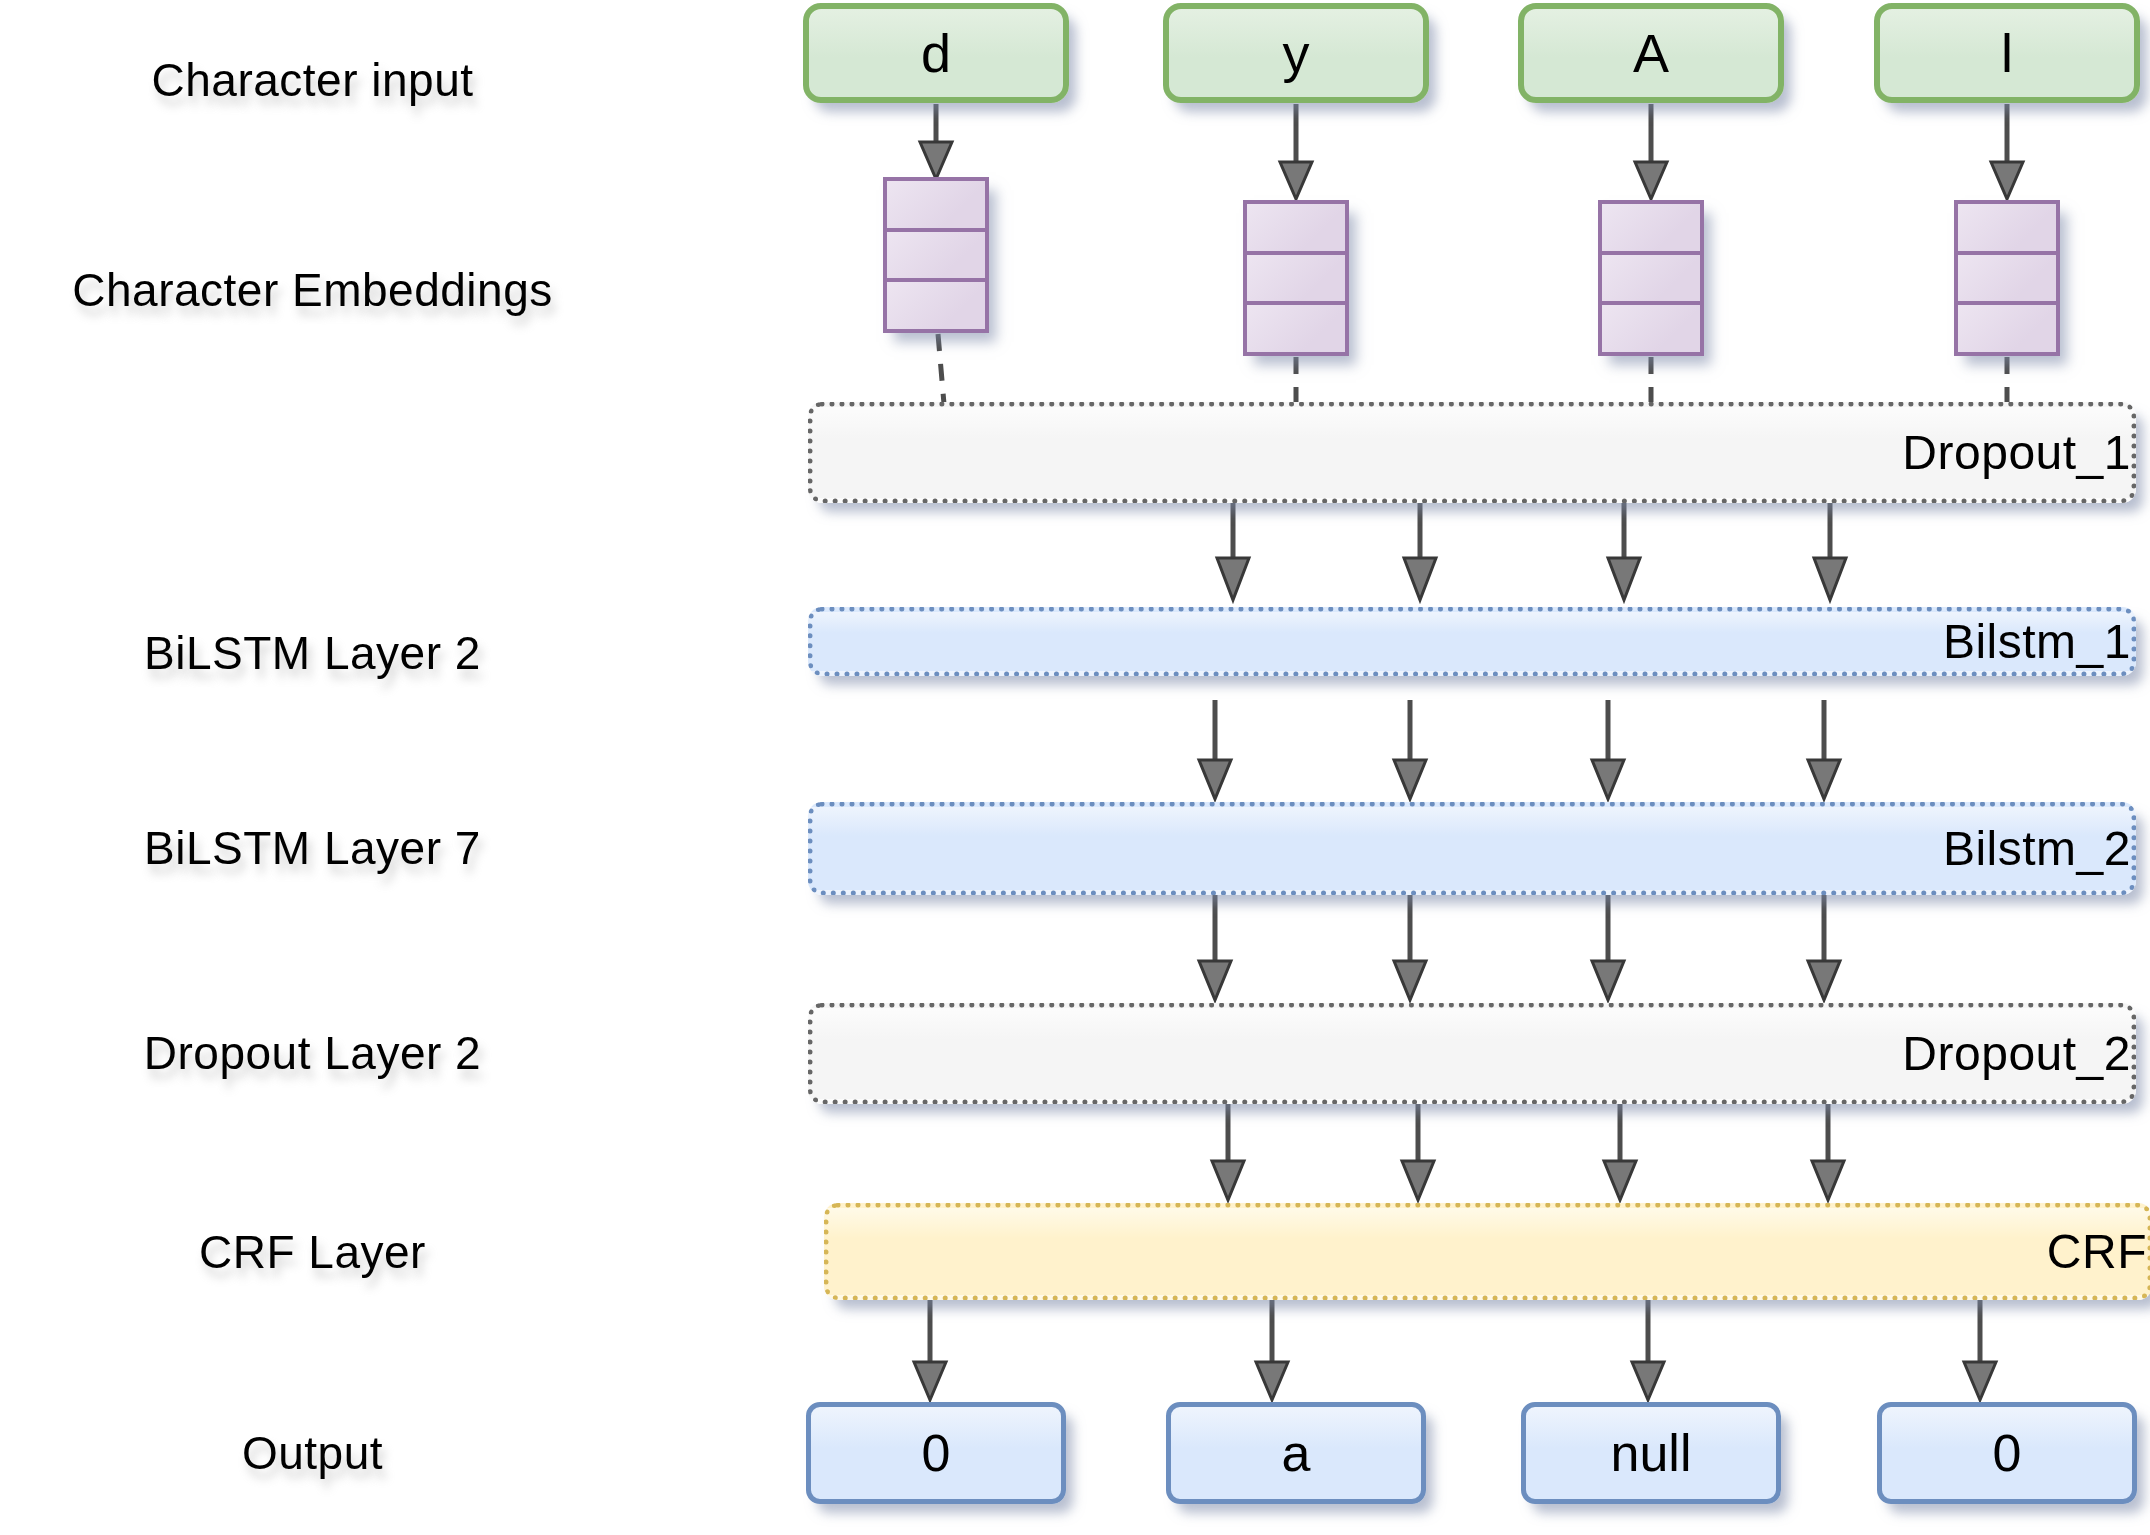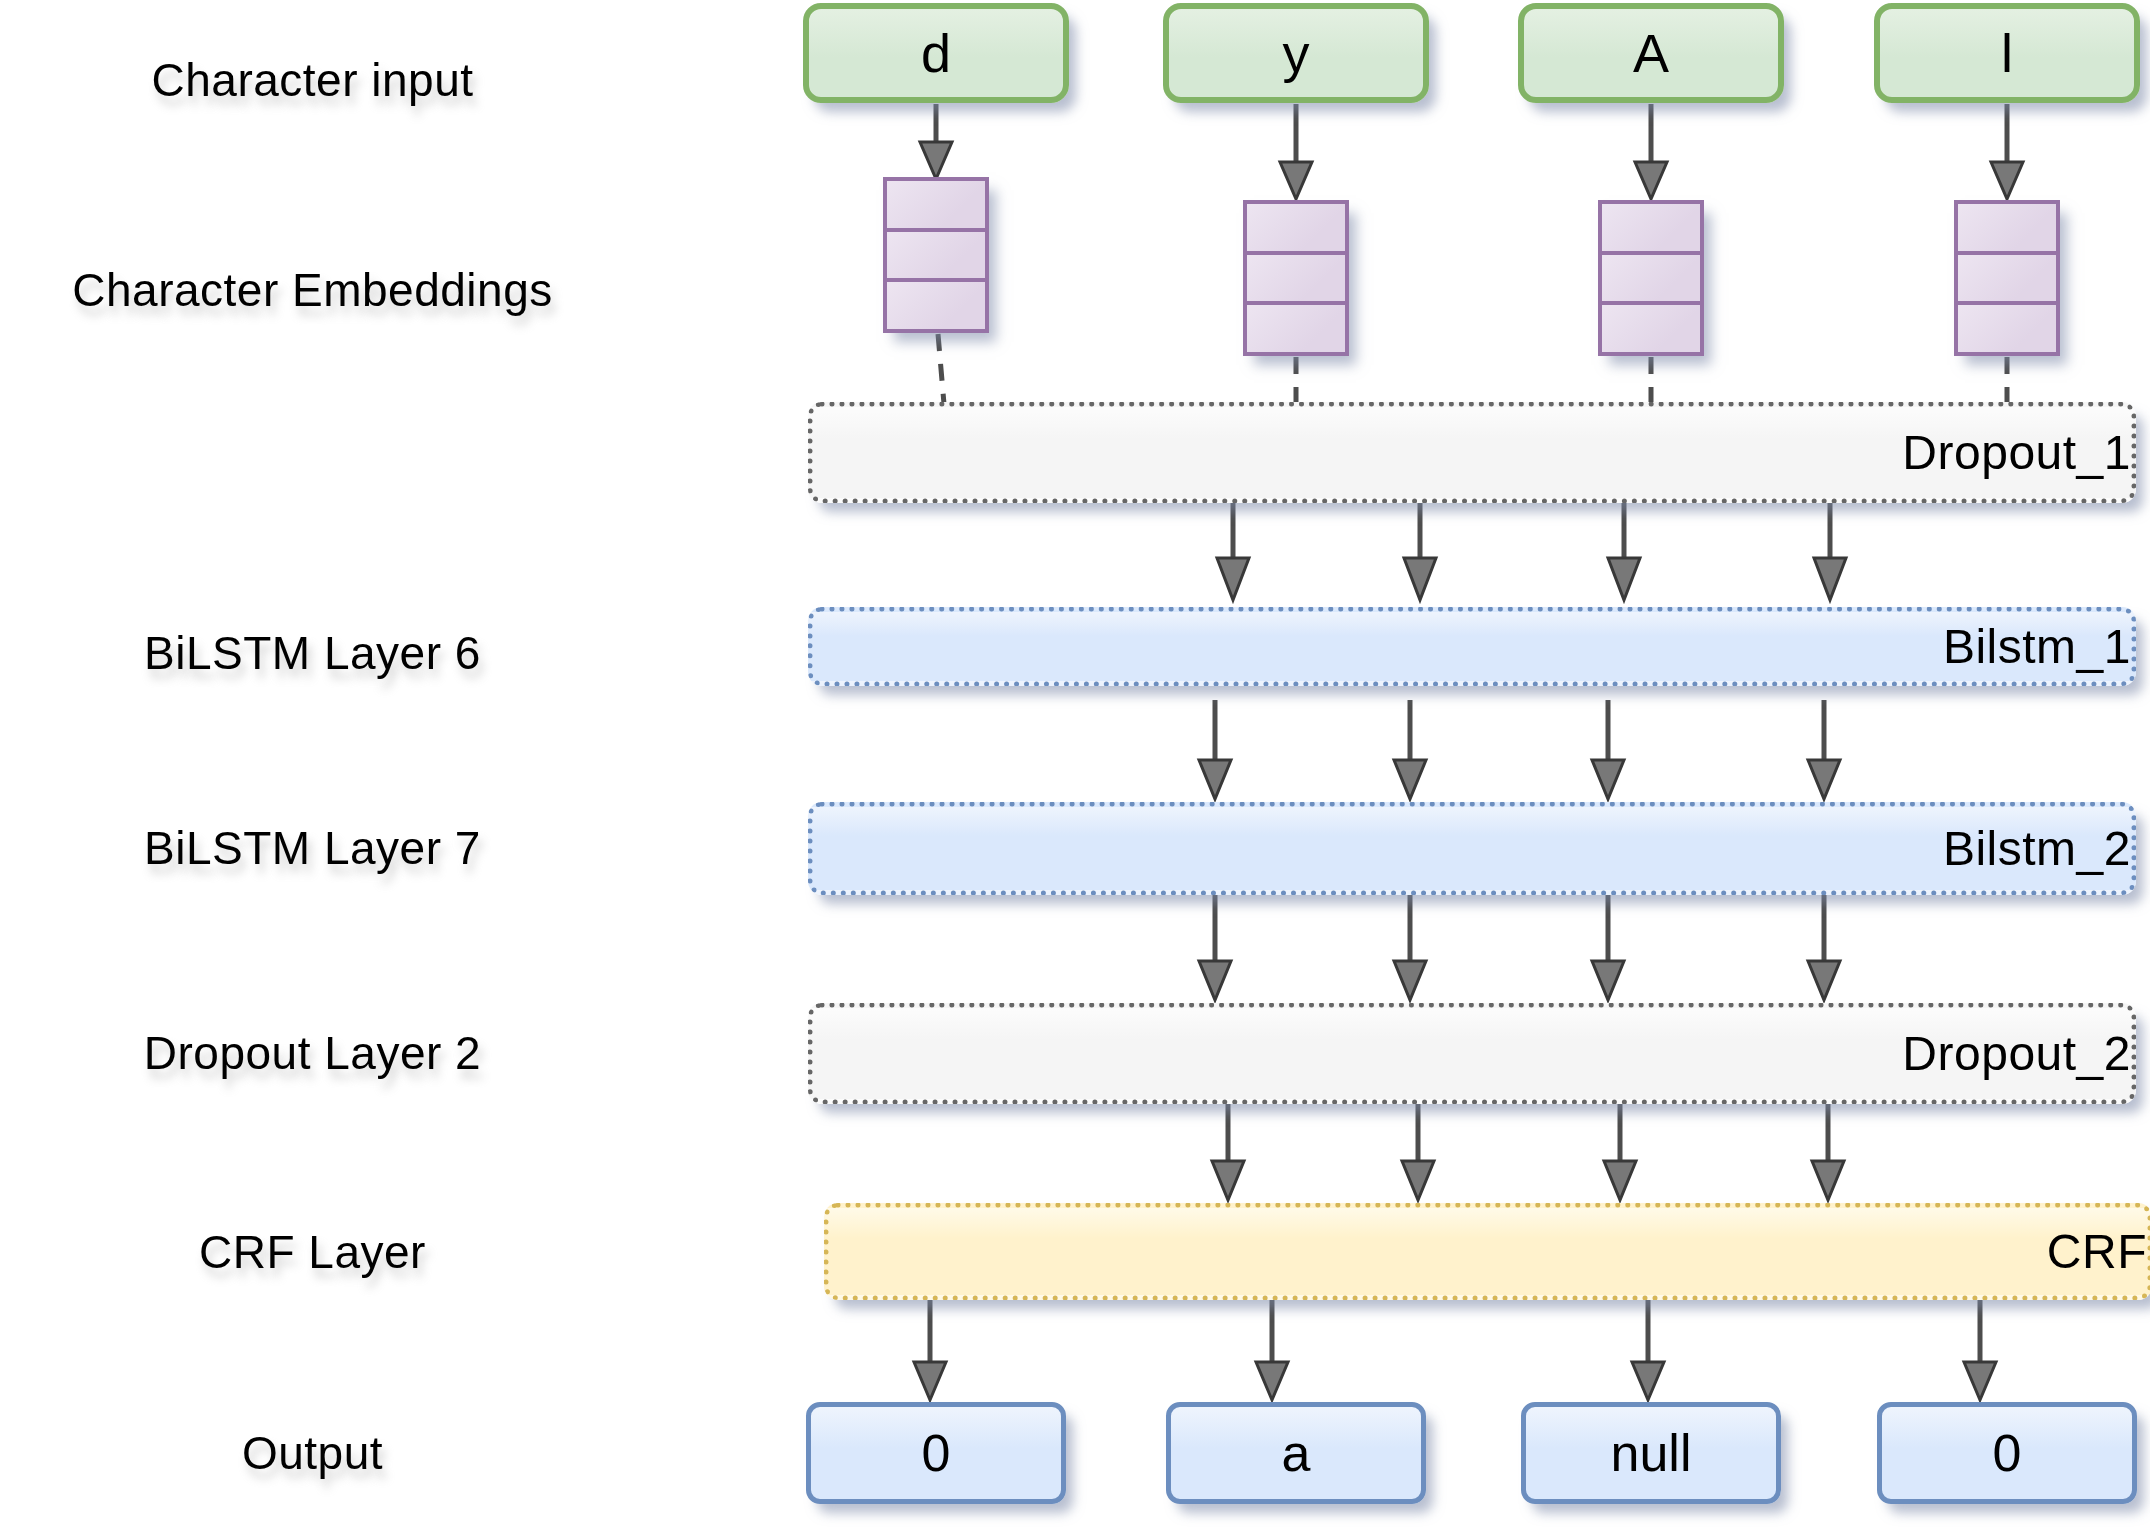--- a/index.html
+++ b/index.html
@@ -142,21 +142,21 @@
         <path class="head" d="M1256 1362 L1288 1362 L1272 1400 Z"></path>
       <line class="stem" x1="1648" y1="1300" x2="1648" y2="1366"></line>
         <path class="head" d="M1632 1362 L1664 1362 L1648 1400 Z"></path>
       <line class="stem" x1="1980" y1="1300" x2="1980" y2="1366"></line>
         <path class="head" d="M1964 1362 L1996 1362 L1980 1400 Z"></path>
     </g>
   </svg>
 
   <div class="rowlabel" style="top:80px">Character input</div>
   <div class="rowlabel" style="top:290px">Character Embeddings</div>
-  <div class="rowlabel" style="top:653px">BiLSTM Layer 6</div>
+  <div class="rowlabel" style="top:653px">BiLSTM Layer 2</div>
   <div class="rowlabel" style="top:848px">BiLSTM Layer 7</div>
   <div class="rowlabel" style="top:1053px">Dropout Layer 2</div>
   <div class="rowlabel" style="top:1252px">CRF Layer</div>
   <div class="rowlabel" style="top:1453px">Output</div>
 
   <div class="char-box shadowed" style="left:803px">
       <span>d</span>
     </div>
   <div class="char-box shadowed" style="left:1163px">
       <span>y</span>
@@ -185,21 +185,21 @@
   </div>
   <div class="stack shadowed" style="left:1954px;top:200px">
     <div class="cell"></div>
       <div class="cell"></div>
       <div class="cell"></div>
   </div>
 
   <div class="band dropout shadowed" style="top:402px;height:101px">
       <span>Dropout_1</span>
     </div>
-  <div class="band bilstm shadowed" style="top:607px;height:79px">
+  <div class="band bilstm shadowed" style="top:607px;height:69px">
       <span>Bilstm_1</span>
     </div>
   <div class="band bilstm shadowed" style="top:802px;height:93px">
       <span>Bilstm_2</span>
     </div>
   <div class="band dropout shadowed" style="top:1003px;height:101px">
       <span>Dropout_2</span>
     </div>
   <div class="band crf shadowed" style="top:1203px;height:97px">
       <span>CRF</span>

